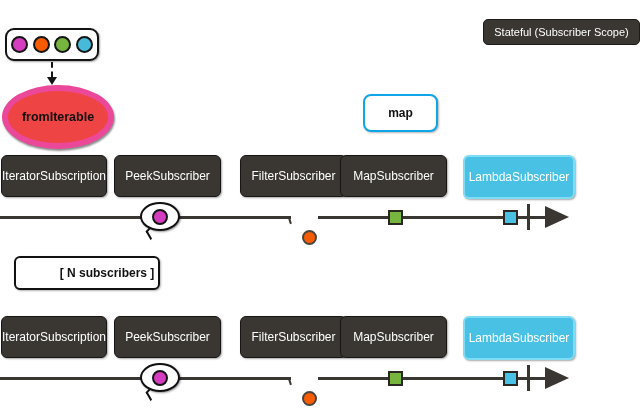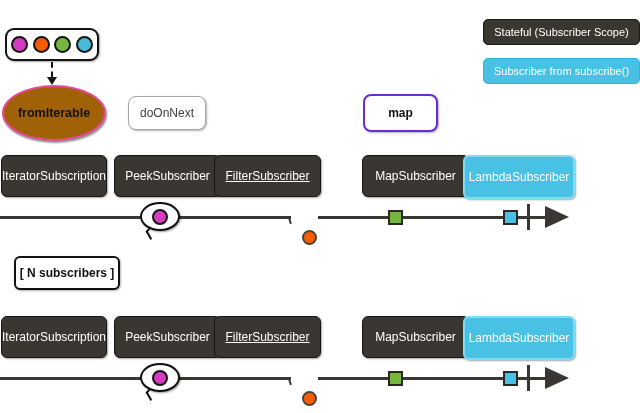--- a/index.html
+++ b/index.html
@@ -25,52 +25,52 @@
   .m-magenta{background:var(--magenta);}
   .m-orange{background:var(--orange);}
   .m-green{background:var(--green);}
   .m-blue{background:var(--marble-blue);}
   
   .varrow-line{position:absolute;left:51px;top:62px;height:15px;border-left:2px dashed #141414;}
   .varrow-head{position:absolute;left:47px;top:77px;width:0;height:0;
     border-left:5px solid transparent;border-right:5px solid transparent;border-top:8px solid #141414;}
   
   .ellipse{
-    position:absolute;left:2px;top:85px;width:100px;height:52px;background:#a16207;
-    border:2px solid #ec4899;border-radius:50%;display:flex;align-items:center;justify-content:center;
+    position:absolute;left:2px;top:85px;width:100px;height:52px;background:#ef4444;
+    border:6px solid #ec4899;border-radius:50%;display:flex;align-items:center;justify-content:center;
     font-weight:bold;font-size:12.5px;color:#111;box-shadow:1px 2px 2px rgba(0,0,0,.45);
   }
   
   .opbox{
     position:absolute;top:96px;height:32px;background:#fff;border:1px solid #a6a6a6;border-radius:8px;
     display:flex;align-items:center;justify-content:center;font-size:12px;color:#3c3c3c;
     box-shadow:1px 1px 2px rgba(0,0,0,.3);
   }
   .op-doonnext{left:128px;width:76px;}
   .op-filter{left:243px;width:77px;}
-  .op-map{left:363px;top:94px;width:71px;height:34px;border:2px solid #6d28d9;font-weight:bold;color:#111;}
+  .op-map{left:363px;top:94px;width:71px;height:34px;border:2px solid #0ea5e9;font-weight:bold;color:#111;}
   
   .sub{
     position:absolute;height:40px;border-radius:6px;display:flex;align-items:center;justify-content:center;
     font-size:12px;color:#fff;background:var(--dark-box);border:1px solid #181614;
     box-shadow:1px 1px 2px rgba(0,0,0,.35);white-space:nowrap;
   }
   .sub-blue{background:var(--blue-box);border:2px solid var(--blue-border);}
   .r1{top:155px;}
   .r2{top:316px;}
   .c1{left:1px;width:104px;}
   .c2{left:114px;width:105px;}
-  .c3{left:214px;width:105px;text-decoration:underline;}
-  .c4{left:362px;width:105px;}
+  .c3{left:240px;width:105px;}
+  .c4{left:340px;width:105px;}
   .c5{left:463px;width:108px;text-align:right;}
   
   .notebox{
     position:absolute;left:14px;top:256px;width:102px;height:30px;background:#fff;
     border:2px solid #111;border-radius:6px;display:flex;align-items:center;justify-content:center;
-    font-weight:bold;font-size:12px;color:#111;box-shadow:1px 1px 2px rgba(0,0,0,.3);
+    font-weight:bold;font-size:12px;color:#111;box-shadow:1px 1px 2px rgba(0,0,0,.3);padding-left:40px;
   }
   
   .timeline{position:absolute;left:0;width:580px;height:56px;}
   .t1{top:194px;}
   .t2{top:355px;}
   .tl-seg1{position:absolute;left:0;top:22px;width:291px;height:3px;background:var(--line);}
   .tl-tick{position:absolute;left:289px;top:24px;width:2px;height:6px;background:var(--line);transform:rotate(-18deg);}
   .tl-seg2{position:absolute;left:318px;top:22px;width:229px;height:3px;background:var(--line);}
   .tl-bar{position:absolute;left:527px;top:10px;width:3px;height:26px;background:var(--line);}
   .tl-arrow{position:absolute;left:545px;top:12px;width:0;height:0;
@@ -91,34 +91,32 @@
     border-left:2px solid #111;border-bottom:2px solid #111;
     transform:rotate(60deg) skewX(18deg);z-index:1;
   }
 </style>
 </head>
 <body>
 
 <div class="stage">
 
   <div class="legend-item legend-dark">Stateful (Subscriber Scope)</div>
-  <div class="legend-item legend-blue">Subscriber from subscribe()</div>
 
   <div class="srcbox">
     <span class="marble m-magenta"></span>
     <span class="marble m-orange"></span>
     <span class="marble m-green"></span>
     <span class="marble m-blue"></span>
   </div>
   <div class="varrow-line"></div>
   <div class="varrow-head"></div>
 
   <div class="ellipse">fromIterable</div>
 
-  <div class="opbox op-doonnext">doOnNext</div>
   <div class="opbox op-map">map</div>
 
   <div class="sub r1 c1">IteratorSubscription</div>
   <div class="sub r1 c2">PeekSubscriber</div>
   <div class="sub r1 c3">FilterSubscriber</div>
   <div class="sub r1 c4">MapSubscriber</div>
   <div class="sub sub-blue r1 c5">LambdaSubscriber</div>
 
   <div class="timeline t1">
     <div class="tl-seg1"></div>

